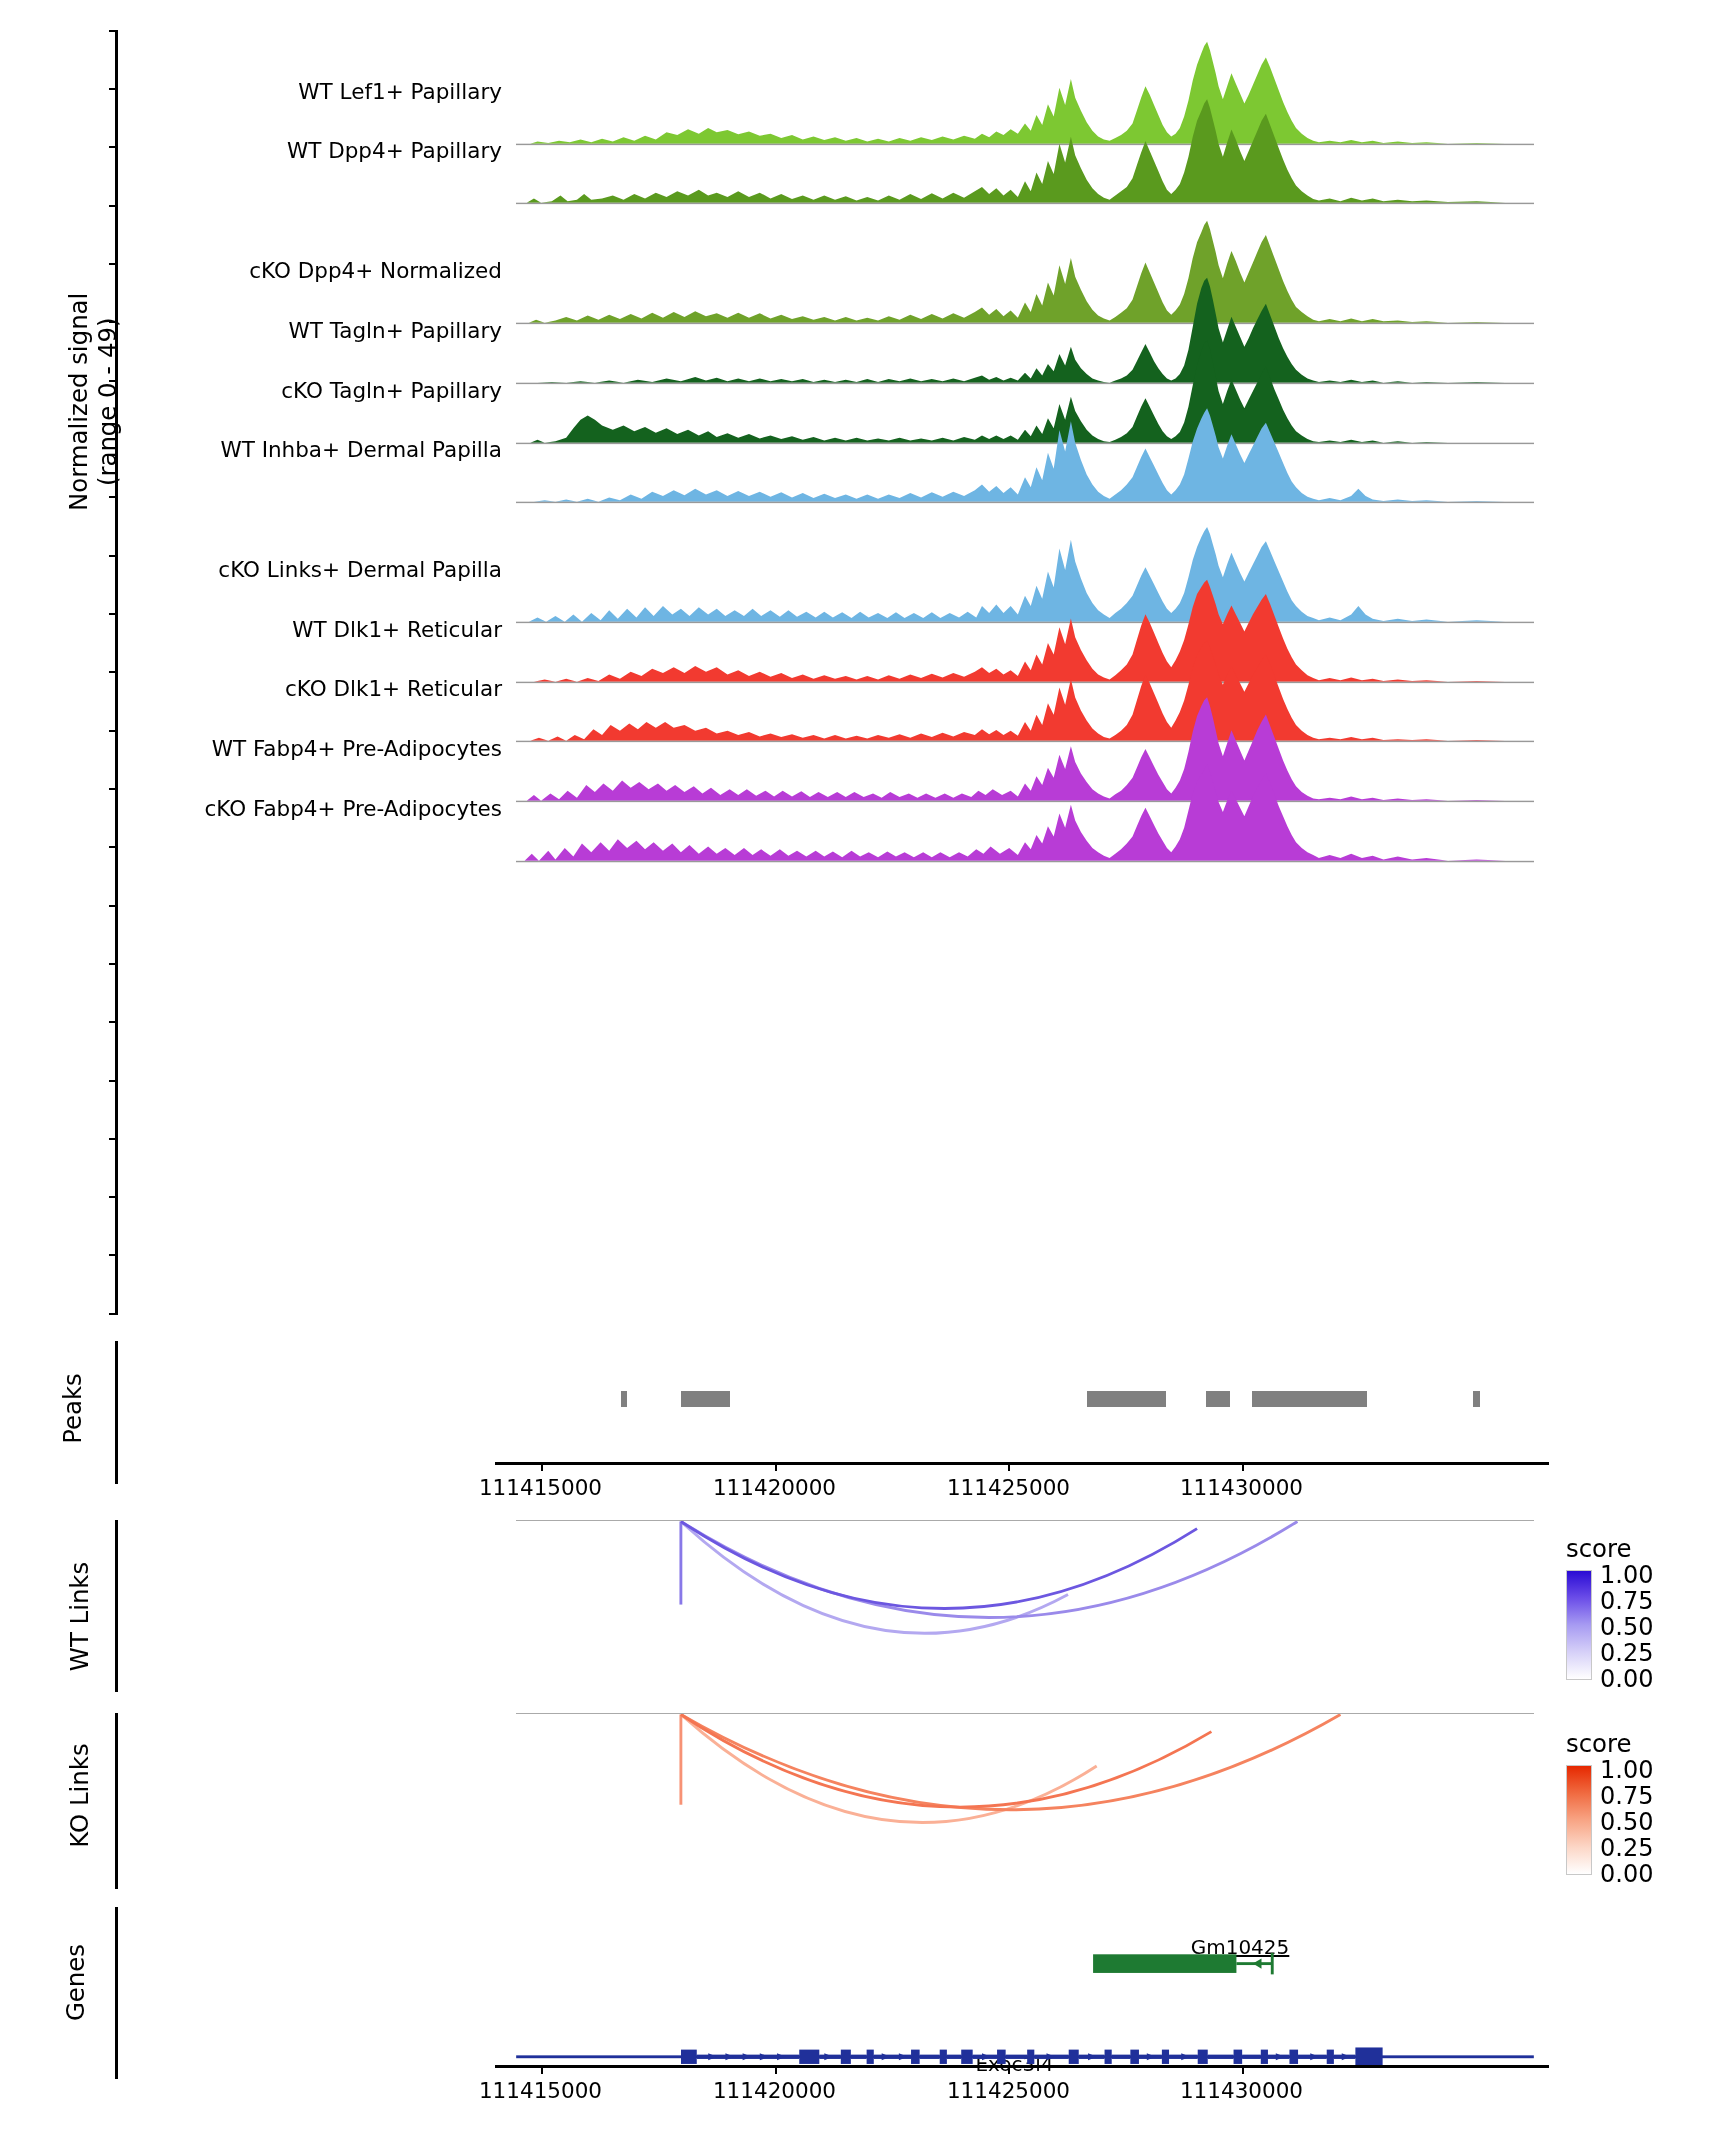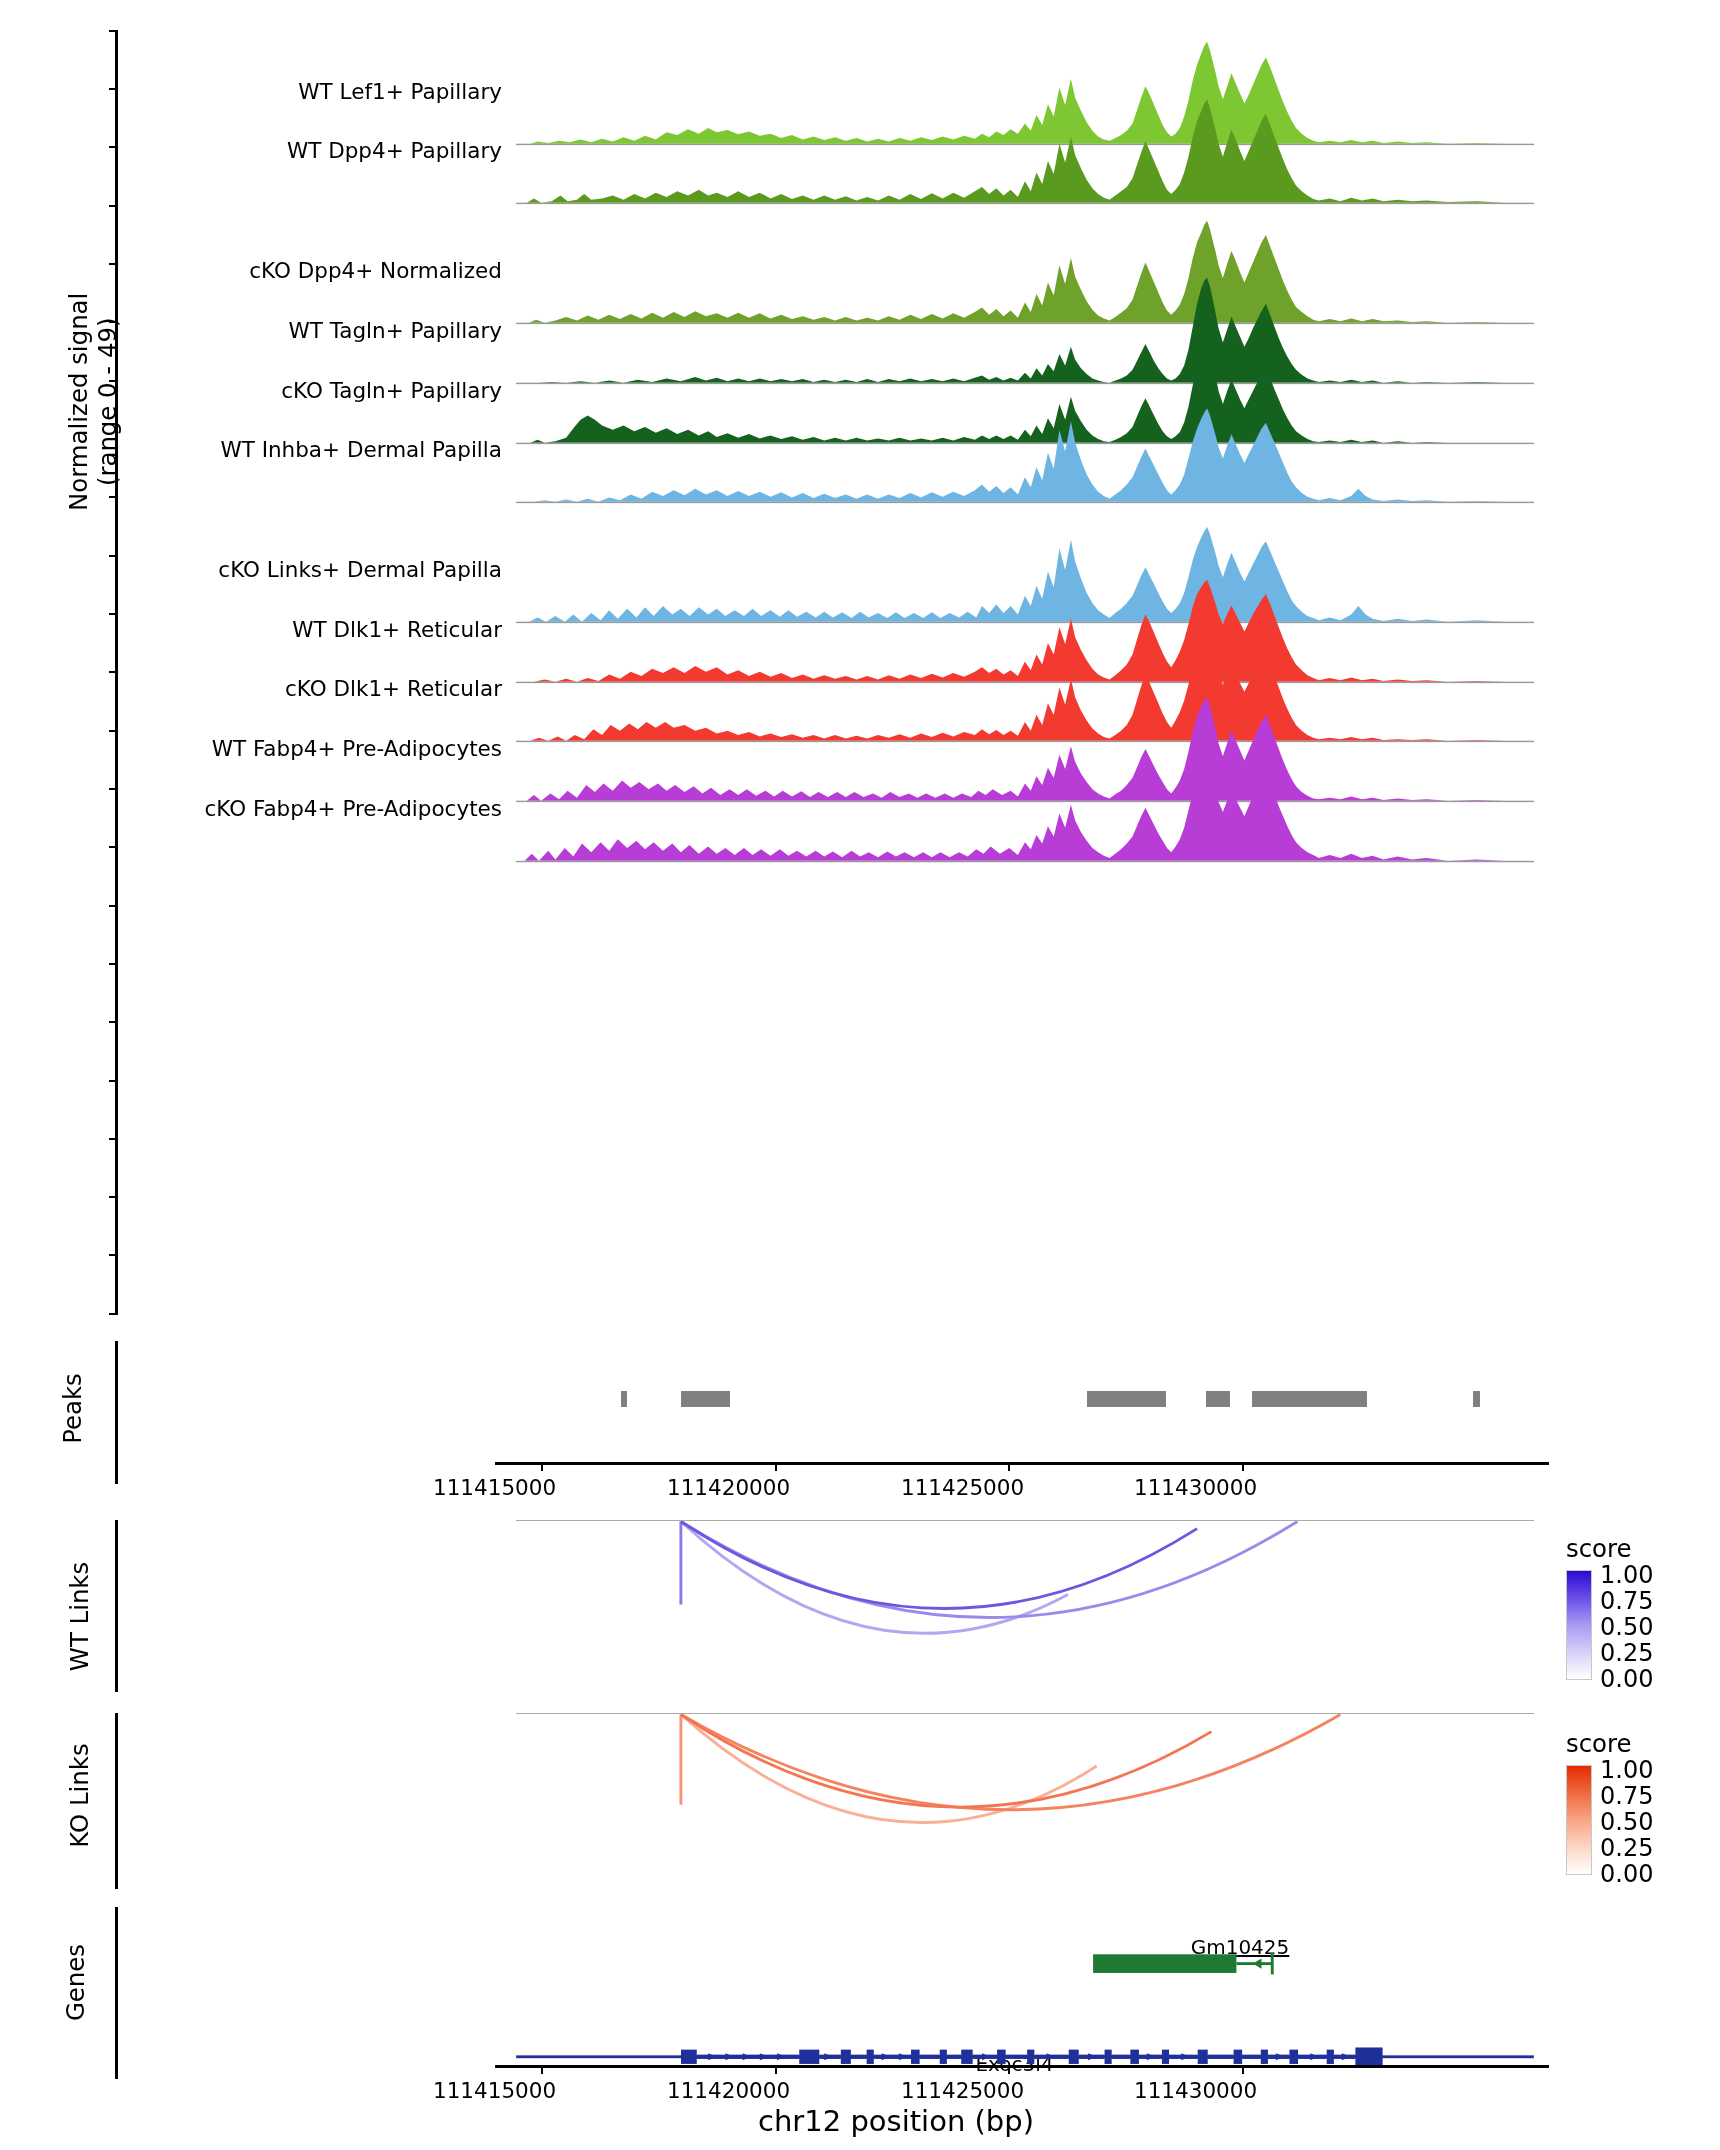--- a/index.html
+++ b/index.html
@@ -32,21 +32,21 @@
     color:#000;
   }
   .track-canvas{position:absolute;}
 
   
   .peakbar{position:absolute;background:#808080;height:16px;}
 
   
   .axisline{position:absolute;background:#000;height:2.9px;}
   .axistick{position:absolute;background:#000;width:2.2px;height:9.3px;}
-  .axistxt{position:absolute;font-size:21.5px;text-align:left;white-space:nowrap;}
+  .axistxt{position:absolute;font-size:21.5px;text-align:center;white-space:nowrap;}
 
   
   .panel-top{position:absolute;left:0;right:0;height:1.4px;background:#aaa;}
 
   
   .legend-title{position:absolute;font-size:24.4px;white-space:nowrap;}
   .legend-grad{position:absolute;width:24.4px;border:0.7px solid #c8c8c8;}
   .legend-tick{position:absolute;font-size:24px;white-space:nowrap;}
 
   
@@ -328,16 +328,15 @@
   <div class="axistick" style="left:46px; top:0;"></div>
   <div class="axistick" style="left:280px; top:0;"></div>
   <div class="axistick" style="left:513px; top:0;"></div>
   <div class="axistick" style="left:747px; top:0;"></div>
   <div class="axistxt" style="left:-62px; top:13px; width:215px;">111415000</div>
   <div class="axistxt" style="left:172px; top:13px; width:215px;">111420000</div>
   <div class="axistxt" style="left:406px; top:13px; width:215px;">111425000</div>
   <div class="axistxt" style="left:639px; top:13px; width:215px;">111430000</div>
 </div>
 
-<div class="xaxis-title" style="left:645px; top:2104px; width:502px;">chr12 position (bp)</div>
 
 </div>
 
 
 </body></html>

